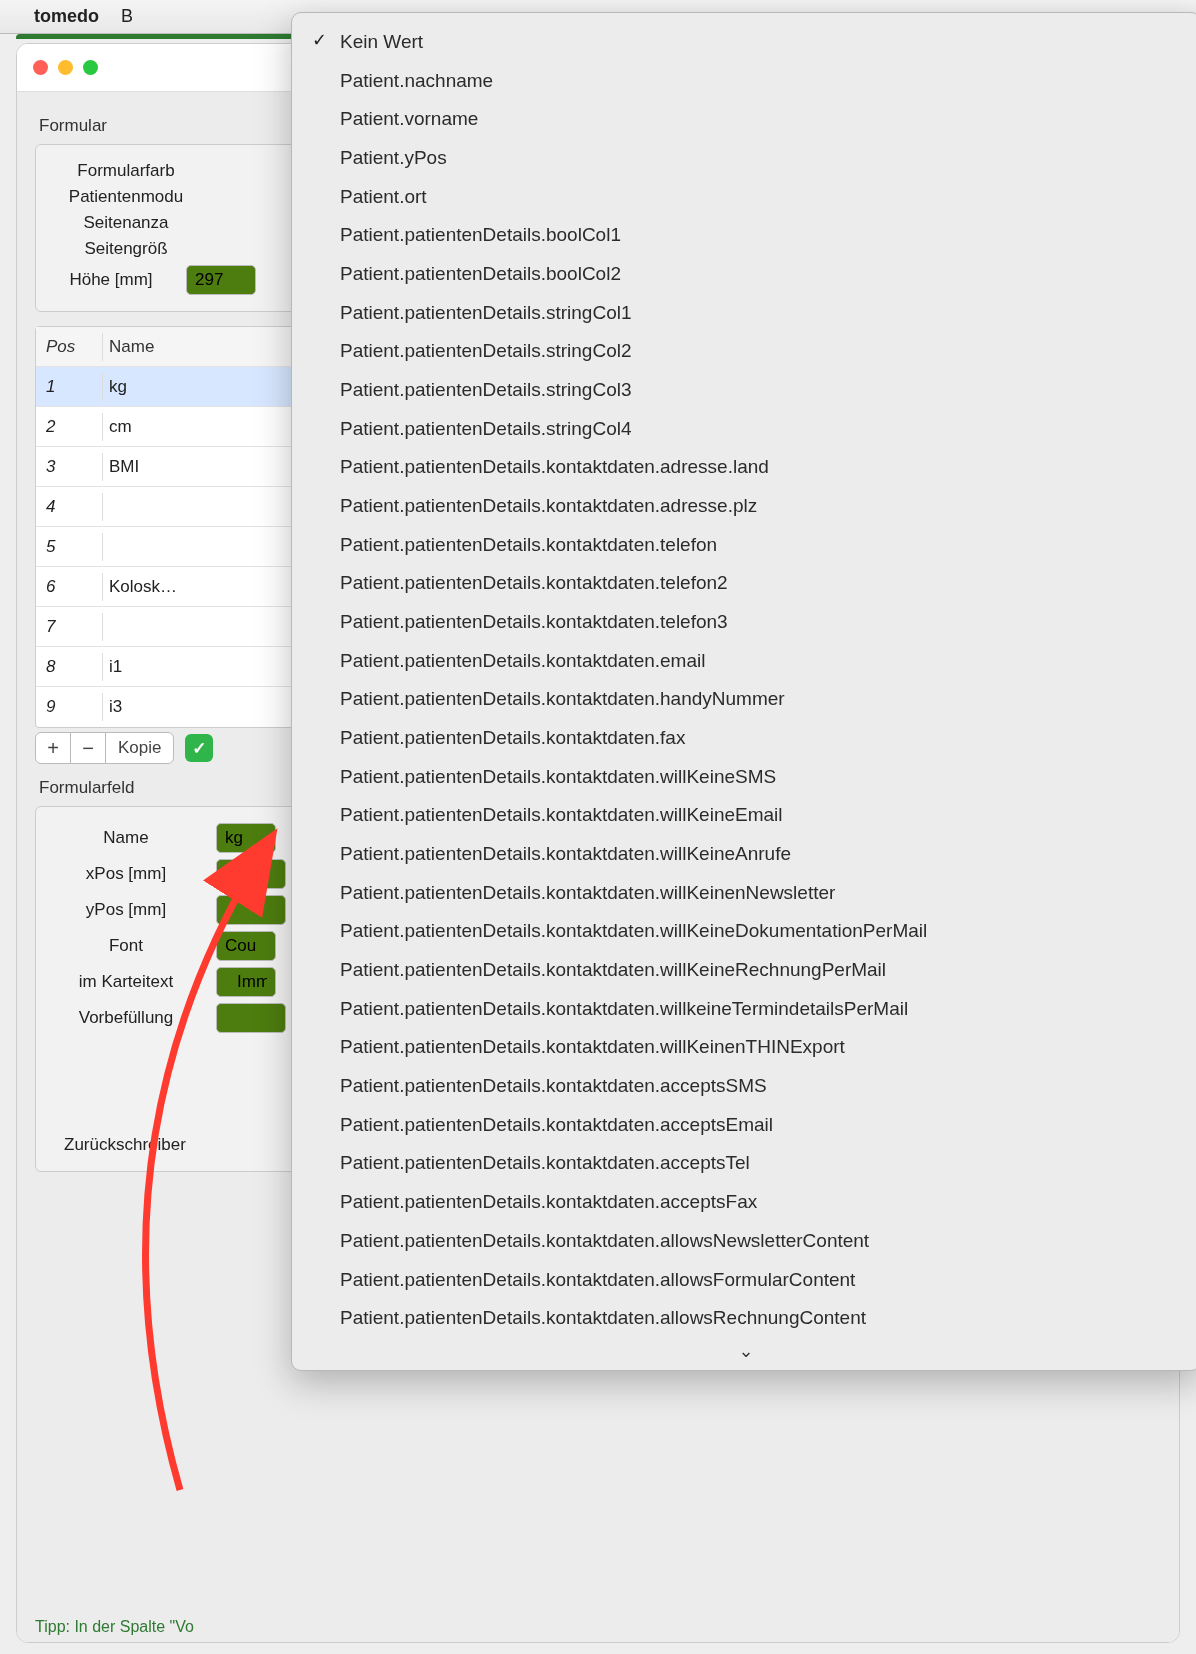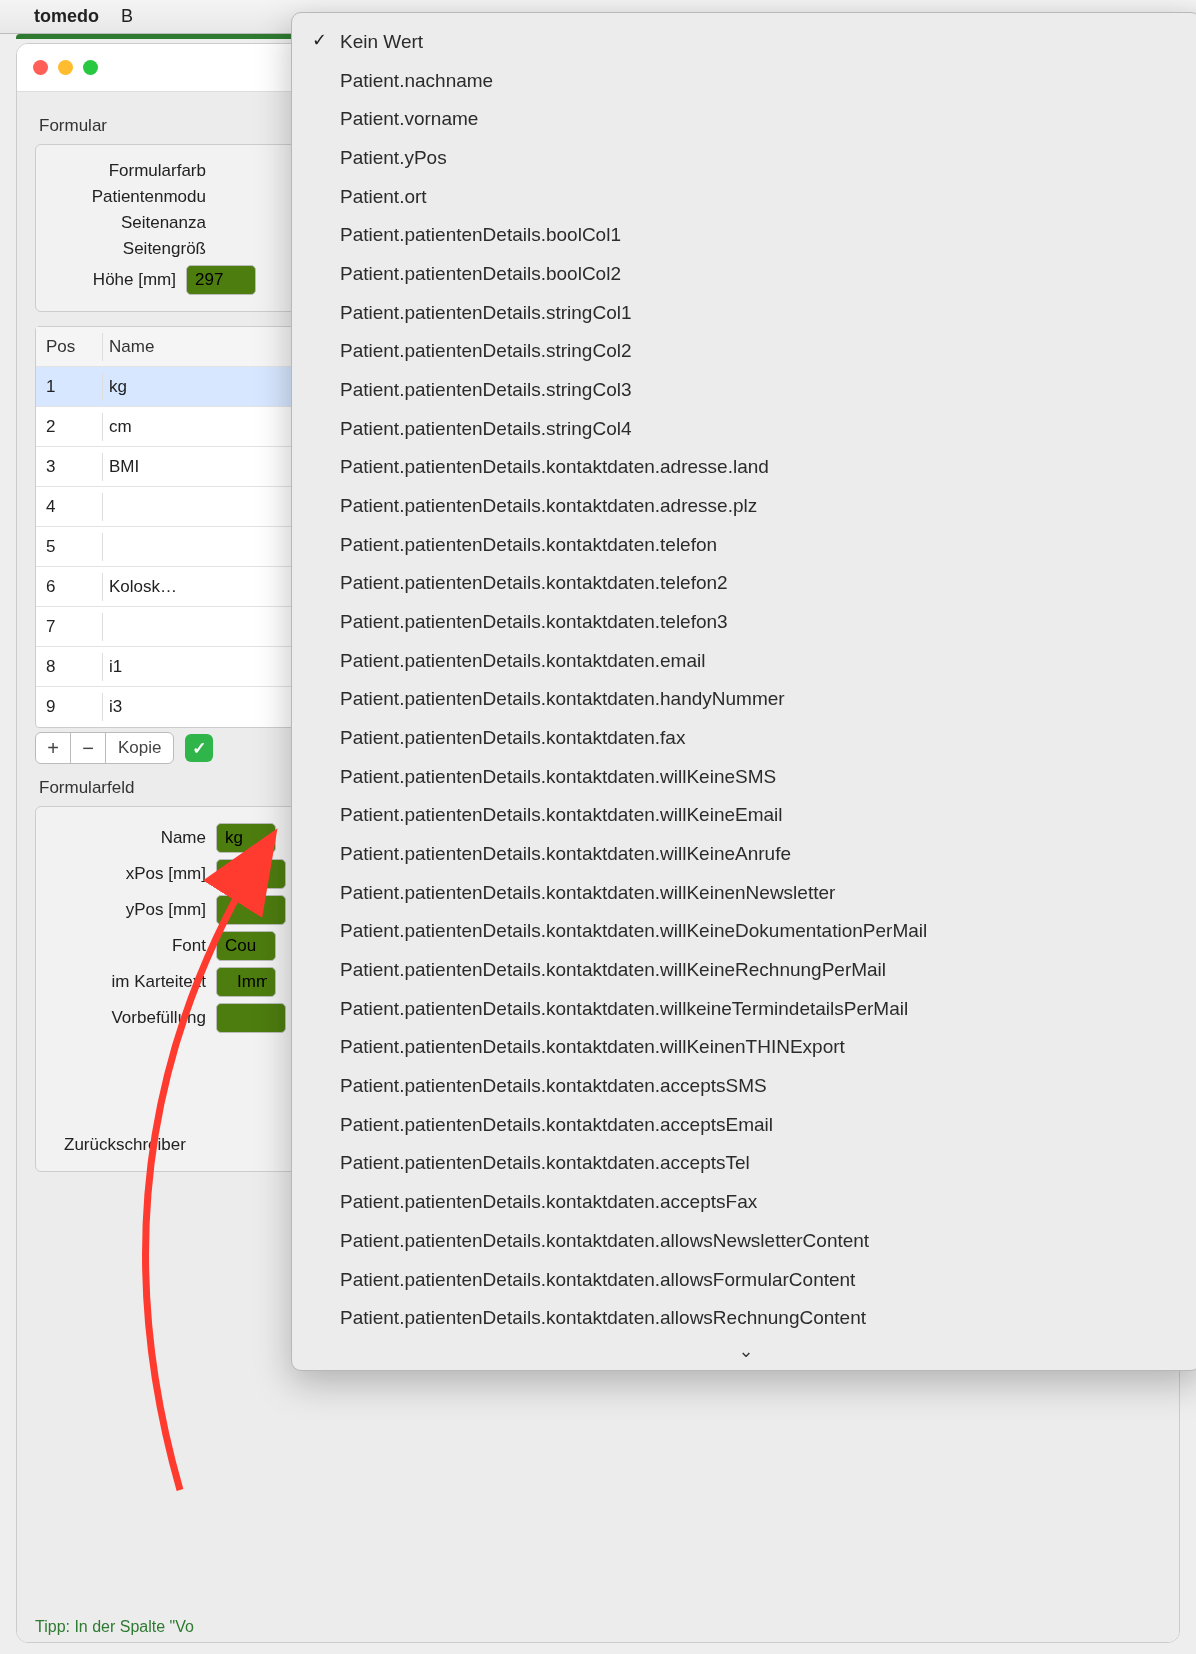--- a/index.html
+++ b/index.html
@@ -71,21 +71,21 @@
     margin-bottom: 14px;
   }
   .row {
     display:flex;
     align-items:center;
     margin: 6px 0;
     gap: 10px;
   }
   .row label {
     width: 160px;
-    text-align: right;
+    text-align: center;
     font-size: 17px;
     color:#222;
   }
   .row input[type=text] {
     height: 30px;
     border: 1px solid #bbb;
     border-radius: 5px;
     background:#4d7c0f;
     padding: 0 8px;
     font-size: 17px;
@@ -94,21 +94,21 @@
   .table {
     border: 1px solid #ccc;
     border-radius:4px;
     background:#fff;
     margin-bottom: 4px;
   }
   .trow { display:flex; border-bottom:1px solid #e3e3e3; height:40px; align-items:center; }
   .trow:last-child{border-bottom:none;}
   .trow.header { background:#f5f5f5; font-weight:400; color:#333; }
   .trow.selected { background:#d7e7ff; }
-  .tcell.pos { width: 66px; padding-left:10px; }
+  .tcell.pos { width: 66px; padding-left:10px;font-style:italic; }
   .tcell.name { flex:1; padding-left:6px; }
   .sep { width:1px; background:#ddd; height:28px; margin:0 0px; }
 
   .tbuttons { display:flex; align-items:center; gap:0; margin: 2px 0 14px 0;}
   .tb {
     height:32px; min-width:36px; border:1px solid #bbb; background:#fff;
     display:flex; align-items:center; justify-content:center;
     font-size:20px; color:#444; border-radius:6px; margin-right:-1px;
   }
   .tb.kopie { padding:0 12px; font-size:17px; border-radius:0 6px 6px 0;}

